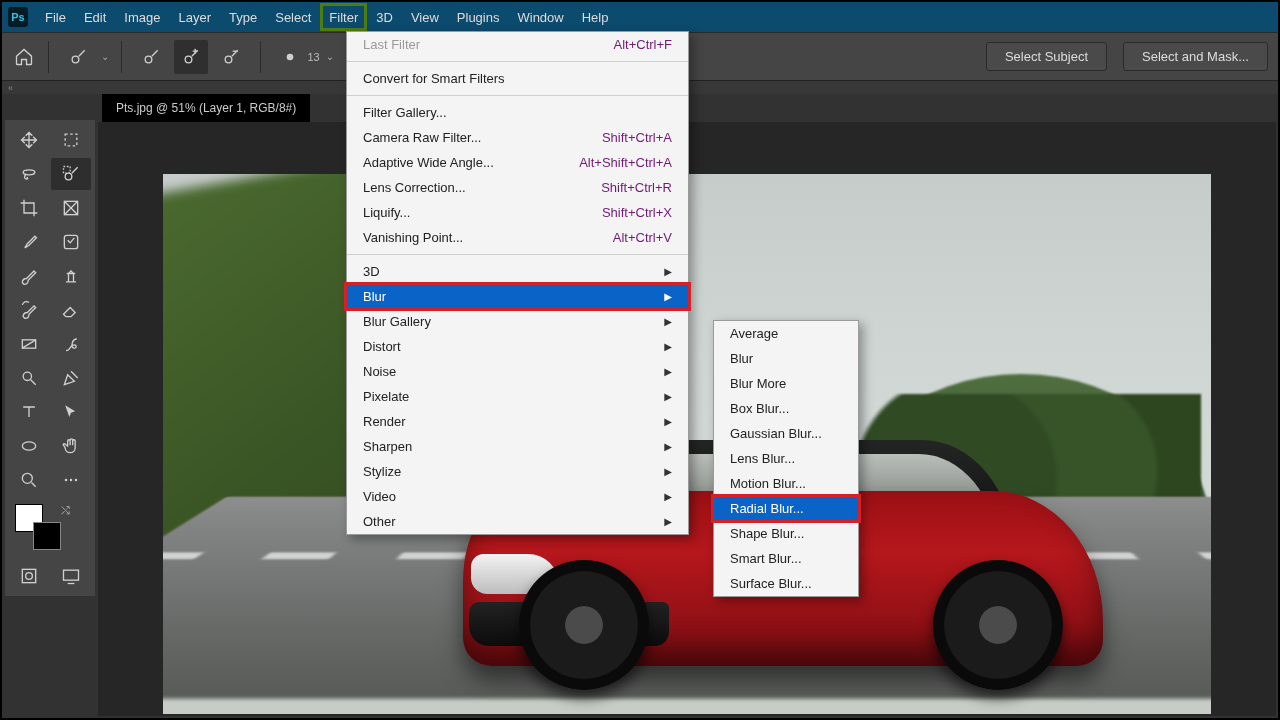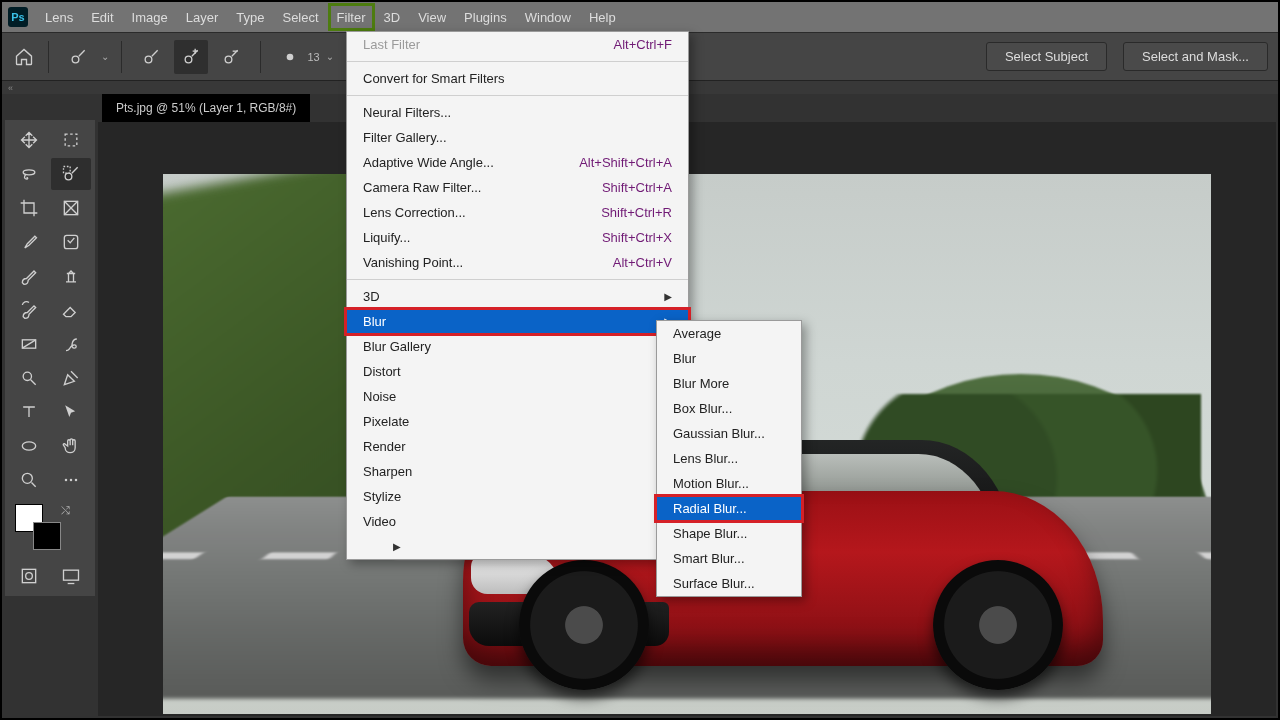--- a/index.html
+++ b/index.html
@@ -1,20 +1,20 @@
 <!DOCTYPE html>
 <html><head>
 <meta charset="utf-8">
 <style>
   * { margin: 0; padding: 0; box-sizing: border-box; font-family: "Segoe UI", Tahoma, sans-serif; font-size: 13px; user-select: none; }
   body { background: #000; width: 1280px; height: 720px; overflow: hidden; position: relative; }
   .app { width: 1276px; height: 716px; margin: 2px; background: #323232; position: relative; overflow: hidden; }
 
   
-  .menubar { height: 30px; background: #737373; display: flex; align-items: center; padding: 4px 6px; color: #ddd; }
+  .menubar { height: 30px; background: #0c4a6e; display: flex; align-items: center; padding: 4px 6px; color: #ddd; }
   .menubar .logo { width: 20px; height: 20px; background:#001d26; color:#39c0e7; font-weight:bold; font-size:11px; display:flex; align-items:center; justify-content:center; border-radius:3px; margin-right:8px;}
   .menubar .item { padding: 0 9px; height:28px; display:flex; align-items:center; cursor:default; }
   .menubar .item.redbox { border:3px solid #4d7c0f; padding:0 6px; }
 
   
   .optbar { height:48px; background:#454545; border-top:1px solid #2b2b2b; display:flex; align-items:center; padding:0 10px; color:#ddd; gap:6px;}
   .optbar .home-ico { width:24px;height:24px; display:flex;align-items:center;justify-content:center;}
   .optbar .sep { width:1px;height:32px;background:#2b2b2b;margin:0 6px;}
   .optbar .tool-slot{width:34px;height:34px;display:flex;align-items:center;justify-content:center;border-radius:2px;}
   .optbar .tool-slot.active{background:#2f2f2f;}
@@ -70,33 +70,33 @@
   .menu .row .lbl{flex:1;}
   .menu .row .sc{color:#701a75;margin-left:30px;}
   .menu .row .arrow{margin-left:30px;color:#333;font-size:10px;}
   .menu .divider{height:1px;background:#cfcfcf;margin:4px 0;}
   .menu .row.sel{background:#0a63c7;color:#fff;}
   .menu .row.sel .arrow{color:#fff;}
   .menu .row.redbox{position:relative;}
   .menu .row.redbox::after{content:"";position:absolute;inset:-2px -3px;border:3px solid #d52027;pointer-events:none;}
 
   #filter-menu{left:344px;top:29px;width:343px;}
-  #blur-menu{left:654px;top:318px;width:146px;}
+  #blur-menu{left:711px;top:318px;width:146px;}
 
   svg{width:20px;height:20px;stroke:#cfcfcf;fill:none;stroke-width:1.6;}
 </style>
 </head>
 <body>
 
 <div class="app">
 
   <div class="menubar">
     <div class="logo">Ps</div>
     <div id="menubar-items" style="display: flex;">
-        <div class="item">Lens</div>
+        <div class="item">File</div>
         <div class="item">Edit</div>
         <div class="item">Image</div>
         <div class="item">Layer</div>
         <div class="item">Type</div>
         <div class="item">Select</div>
         <div class="item redbox">Filter</div>
         <div class="item">3D</div>
         <div class="item">View</div>
         <div class="item">Plugins</div>
         <div class="item">Window</div>
@@ -328,34 +328,31 @@
     <div class="row disabled">
       <span class="lbl">Last Filter</span>
       <span class="sc">Alt+Ctrl+F</span>
     </div>
     <div class="divider"></div>
     <div class="row">
         <span class="lbl">Convert for Smart Filters</span>
       </div>
     <div class="divider"></div>
     <div class="row">
-        <span class="lbl">Neural Filters...</span>
-      </div>
-    <div class="row">
         <span class="lbl">Filter Gallery...</span>
+      </div>
+    <div class="row">
+        <span class="lbl">Camera Raw Filter...</span>
+        <span class="sc">Shift+Ctrl+A</span>
       </div>
     <div class="row">
         <span class="lbl">Adaptive Wide Angle...</span>
         <span class="sc">Alt+Shift+Ctrl+A</span>
       </div>
     <div class="row">
-        <span class="lbl">Camera Raw Filter...</span>
-        <span class="sc">Shift+Ctrl+A</span>
-      </div>
-    <div class="row">
         <span class="lbl">Lens Correction...</span>
         <span class="sc">Shift+Ctrl+R</span>
       </div>
     <div class="row">
         <span class="lbl">Liquify...</span>
         <span class="sc">Shift+Ctrl+X</span>
       </div>
     <div class="row">
         <span class="lbl">Vanishing Point...</span>
         <span class="sc">Alt+Ctrl+V</span>
@@ -396,20 +393,21 @@
         </div>
         <div class="row">
           <span class="lbl">Stylize</span>
           <span class="arrow">▶</span>
         </div>
         <div class="row">
           <span class="lbl">Video</span>
           <span class="arrow">▶</span>
         </div>
         <div class="row">
+          <span class="lbl">Other</span>
           <span class="arrow">▶</span>
         </div>
       </div>
   </div>
 
   <div class="menu" id="blur-menu">
       <div class="row">
         <span class="lbl">Average</span>
       </div>
       <div class="row">

